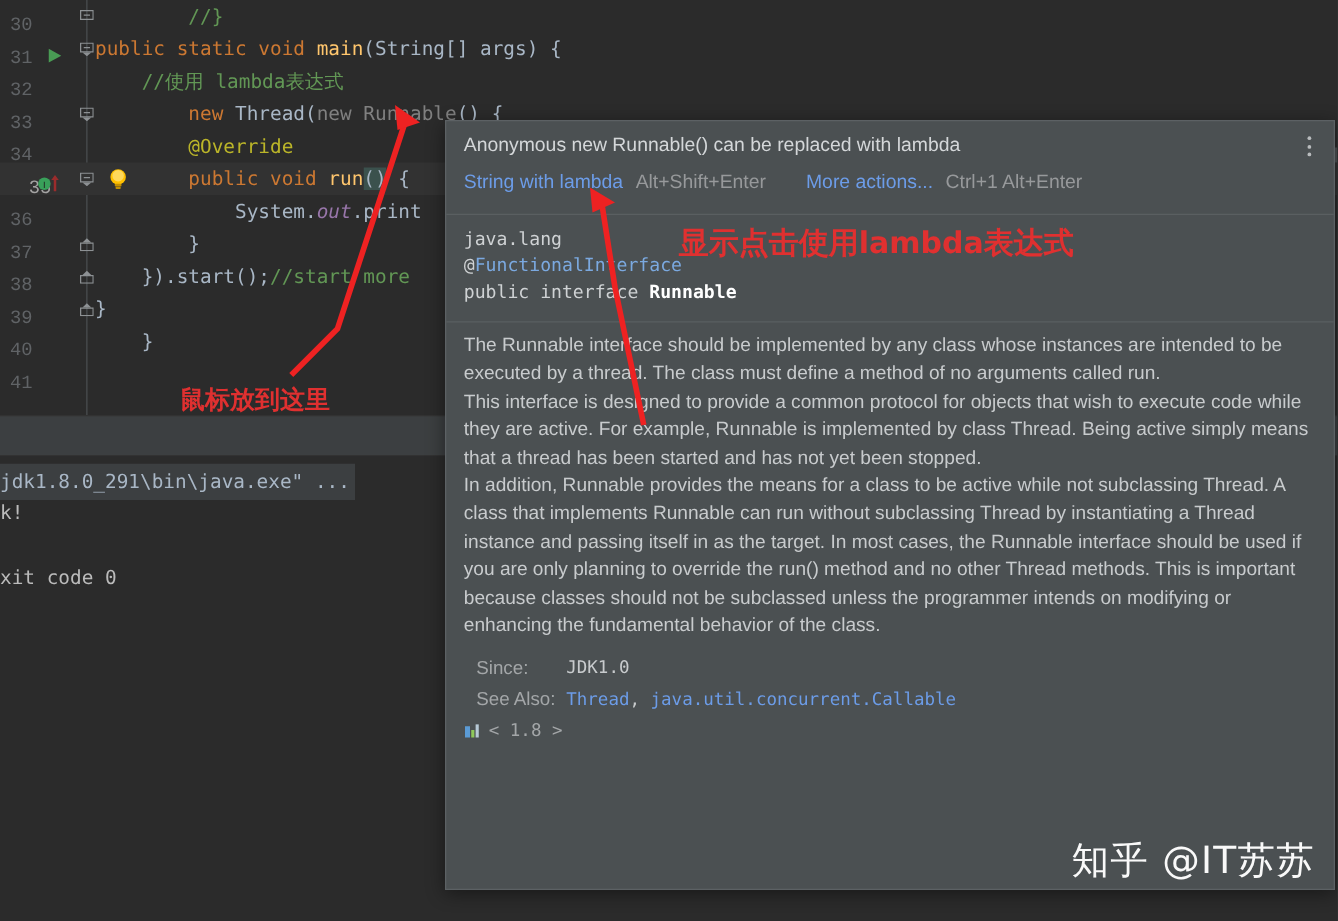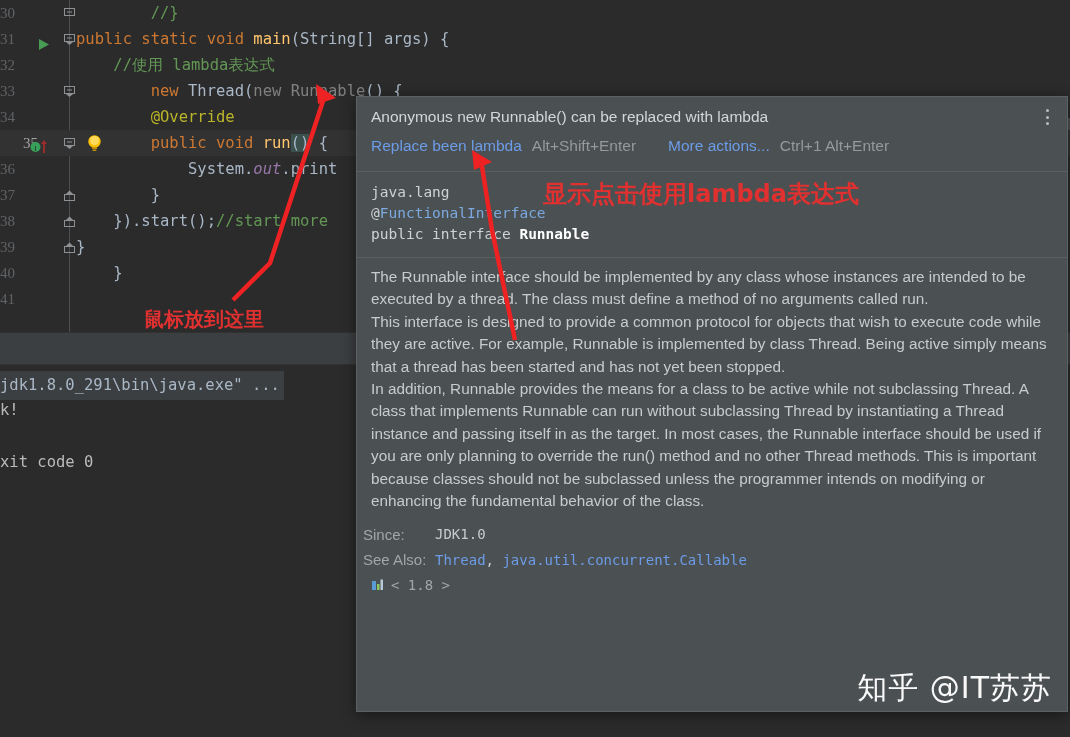--- a/index.html
+++ b/index.html
@@ -27,25 +27,25 @@
     position: relative;
     height: 26px;
     line-height: 26px;
     white-space: pre;
     font-family: "DejaVu Sans Mono", monospace;
     font-size: 15.5px;
   }
   .code-line.current { background: #323232; }
   .gutter-num {
     position: absolute;
-    left: 0; top: 0;
+    left: 0; top: 8px;
     width: 34px;
-    text-align: left;
+    text-align: center;
     color: #606366;
-    font-family: Liberation Serif, serif;
+    font-family: Liberation Mono, monospace;
     font-size: 15px;
   }
   .code-line.current .gutter-num { color: #a4a3a3; padding-left: 23px; }
   .code-text {
     position: absolute;
     left: 76px; top: 0;
   }
   
   #fold-rail {
     position: absolute;
@@ -187,21 +187,21 @@
 
   #popup-doc {
     padding: 8px 16px 4px 14px;
     font-size: 15.3px;
     line-height: 22.4px;
     color: #c8cbcd;
   }
   #popup-doc p { margin: 0 0 0 0; }
 
   #popup-meta {
-    padding: 6px 16px 0 6px;
+    padding: 6px 16px 0 24px;
     font-size: 15px;
     line-height: 25px;
     color: #a3a6a8;
   }
   .meta-row { display: flex; }
   .meta-label { width: 72px; color: #a3a6a8; flex: 0 0 auto; }
   .meta-val   { color: #c8cbcd; font-family: "DejaVu Sans Mono", monospace; font-size: 14px;}
   .meta-link  { color: #6c9ce8; font-family: "DejaVu Sans Mono", monospace; font-size: 14px;}
   #popup-ver {
     display: flex; align-items: center;
@@ -317,21 +317,21 @@
     <div id="popup-header">
       <div id="popup-title">Anonymous new Runnable() can be replaced with lambda</div>
 
       <div id="kebab">
         <span></span>
         <span></span>
         <span></span>
       </div>
 
       <div id="popup-actions">
-        <span class="act-link">Replace been lambda</span>
+        <span class="act-link">String with lambda</span>
         <span class="act-key">Alt+Shift+Enter</span>
         <span class="act-gap"></span>
         <span class="act-link">More actions...</span>
         <span class="act-key">Ctrl+1 Alt+Enter</span>
       </div>
     </div>
 
     <div id="popup-sig">
       <div>java.lang</div>
       <div><span class="sig-at">@</span><span class="sig-anno">FunctionalInterface</span></div>

